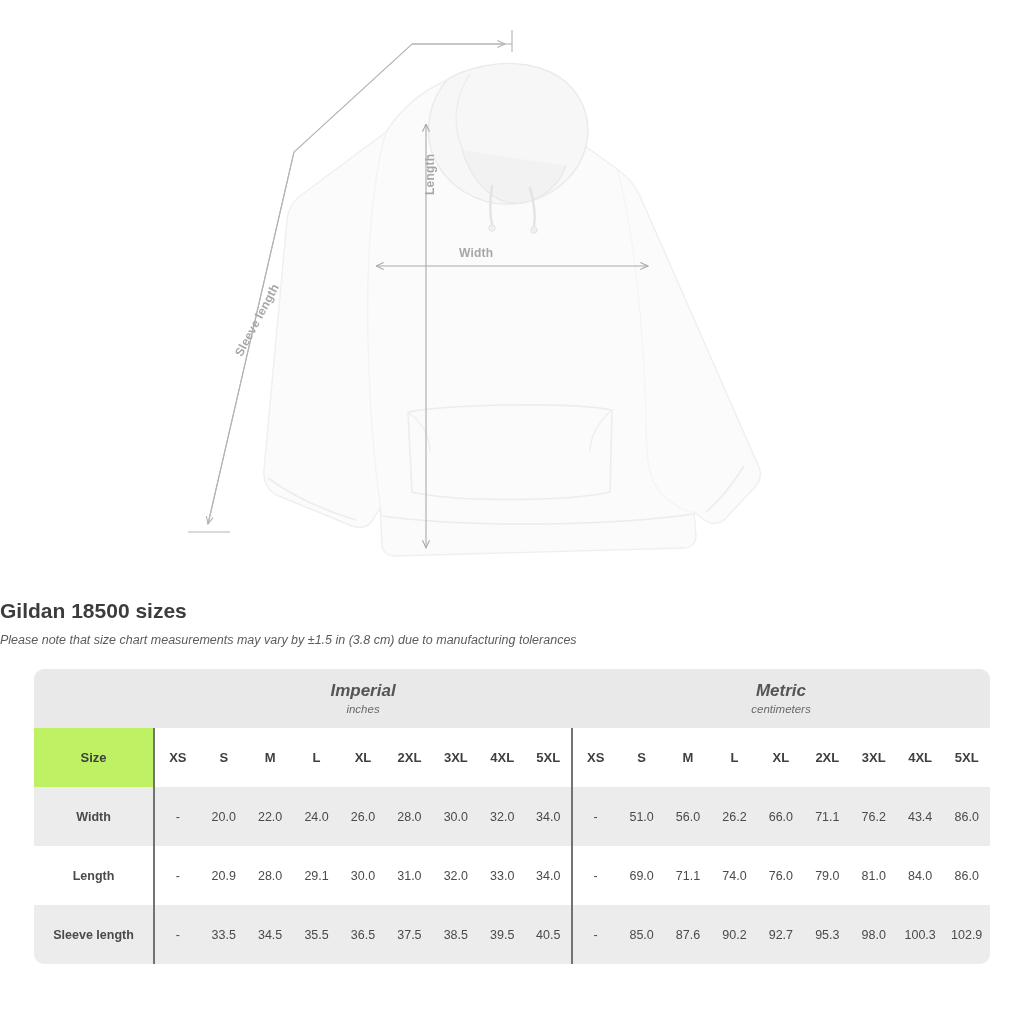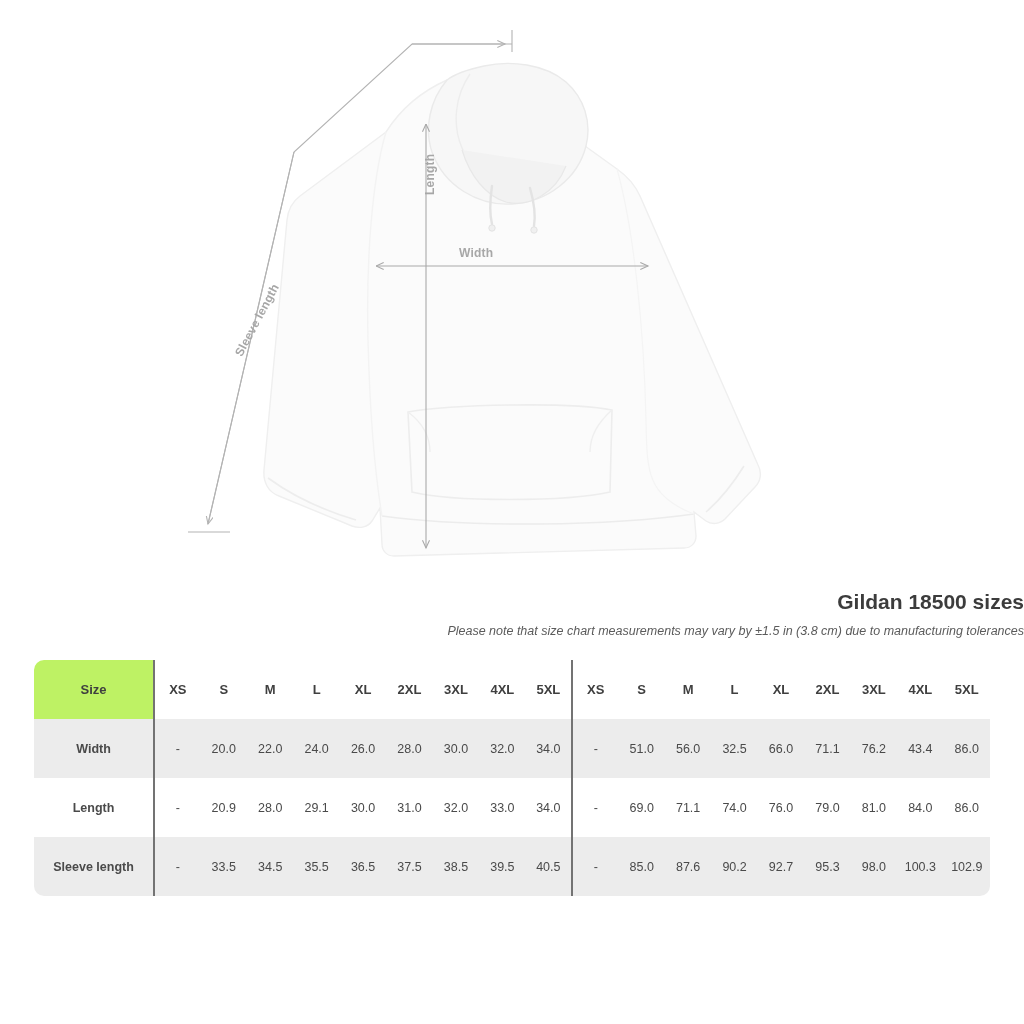--- a/index.html
+++ b/index.html
@@ -45,22 +45,22 @@
   }
   .label-sleeve {
     left: 232px; top: 352px;
     transform: rotate(-62deg);
     transform-origin: left top;
     white-space: nowrap;
   }
 
   
   .title-block {
-    text-align: right;
-    margin-top: 5px;
+    text-align: left;
+    margin-top: 14px;
   }
   .chart-title {
     font-size: 21px;
     font-weight: bold;
     color: #3c3c3c;
     margin: 0 0 10px 0;
   }
   .chart-note {
     font-size: 12.5px;
     font-style: italic;
@@ -246,20 +246,31 @@
         <col class="col-cell">
         <col class="col-cell">
         <col class="col-cell">
         <col class="col-cell">
       <col class="col-cell">
         <col class="col-cell">
         <col class="col-cell">
         <col class="col-cell">
     </colgroup>
     <tbody>
+      <tr>
+        <td class="corner-cell"></td>
+        <td class="unit-head" colspan="9">
+          <div class="unit-name">Imperial</div>
+          <div class="unit-sub">inches</div>
+        </td>
+        <td class="unit-head" colspan="9">
+          <div class="unit-name">Metric</div>
+          <div class="unit-sub">centimeters</div>
+        </td>
+      </tr>
 
       <tr class="head-row">
         <td class="rowlabel">Size</td>
         <td class="sep-left">XS</td>
         <td>S</td>
         <td>M</td>
         <td>L</td>
         <td>XL</td>
         <td>2XL</td>
         <td>3XL</td>
@@ -283,21 +294,21 @@
         <td>22.0</td>
         <td>24.0</td>
         <td>26.0</td>
         <td>28.0</td>
         <td>30.0</td>
         <td>32.0</td>
         <td>34.0</td>
         <td class="sep-left">-</td>
         <td>51.0</td>
         <td>56.0</td>
-        <td>32.5</td>
+        <td>26.2</td>
         <td>66.0</td>
         <td>71.1</td>
         <td>76.2</td>
         <td>43.4</td>
         <td>86.0</td>
       </tr>
 
       <tr class="data-row">
         <td class="rowlabel">Length</td>
         <td class="sep-left">-</td>

